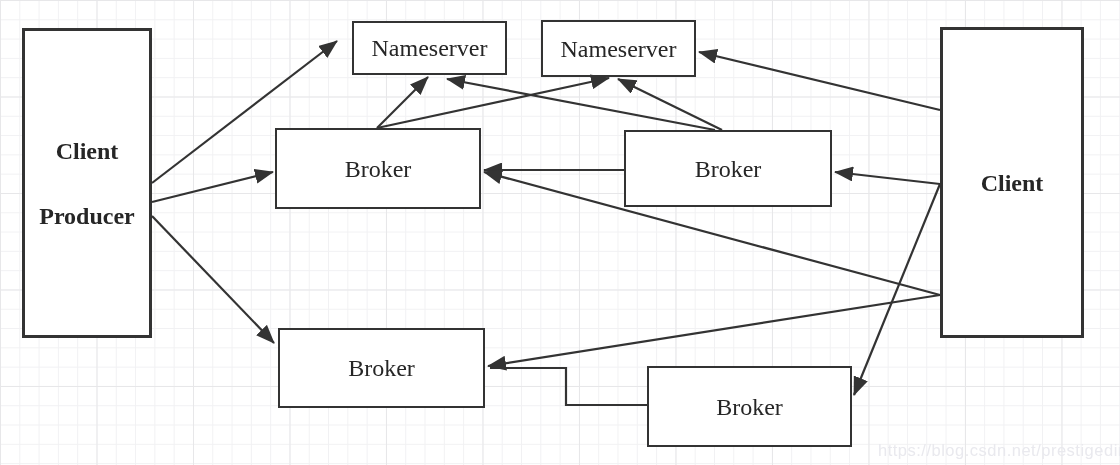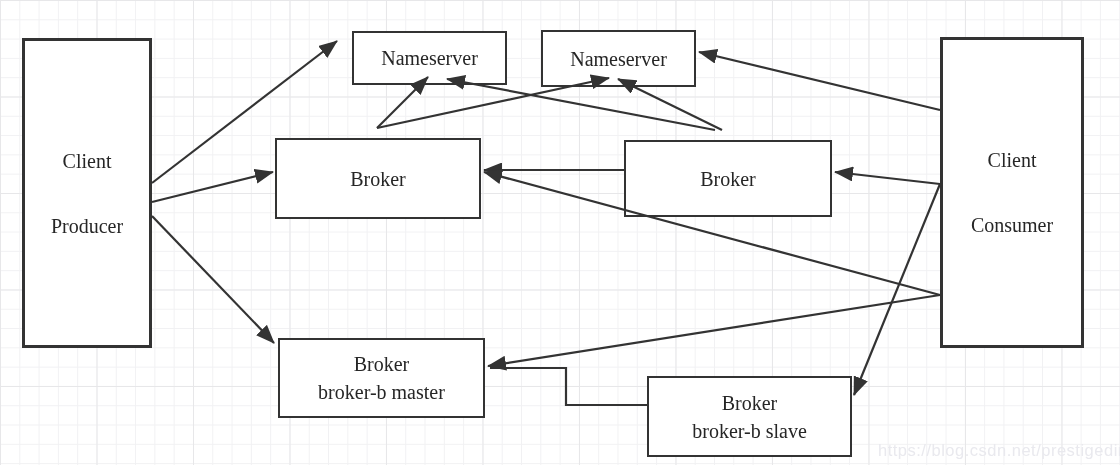--- a/index.html
+++ b/index.html
@@ -20,25 +20,24 @@
     position:absolute;
     box-sizing:border-box;
     background:#ffffff;
     border:2.5px solid #333333;
     display:flex;
     flex-direction:column;
     align-items:center;
     justify-content:center;
     text-align:center;
     color:#262626;
-    font-size:20px;
+    font-size:24px;
     line-height:28px;
-    margin-top:10px;
   }
-  .client{border-width:3px;gap:37px;}
+  .client{border-width:3px;gap:37px;font-weight:bold;}
   #node-producer{left:22px;top:28px;width:130px;height:310px;}
   #node-nameserver1{left:352px;top:21px;width:155px;height:54px;}
   #node-nameserver2{left:541px;top:20px;width:155px;height:57px;}
   #node-broker-a-master{left:275px;top:128px;width:206px;height:81px;}
   #node-broker-a-slave{left:624px;top:130px;width:208px;height:77px;}
   #node-consumer{left:940px;top:27px;width:144px;height:311px;}
   #node-broker-b-master{left:278px;top:328px;width:207px;height:80px;}
   #node-broker-b-slave{left:647px;top:366px;width:205px;height:81px;}
   #connector-layer{
     position:absolute;left:0;top:0;width:1120px;height:465px;
@@ -80,31 +79,28 @@
   <div class="node" id="node-broker-a-master">
     <div>Broker</div>
   </div>
 
   <div class="node" id="node-broker-a-slave">
     <div>Broker</div>
   </div>
 
   <div class="node client" id="node-consumer">
     <div>Client</div>
-    <div>Consumer</div>
   </div>
 
   <div class="node" id="node-broker-b-master">
     <div>Broker</div>
-    <div>broker-b master</div>
   </div>
 
   <div class="node" id="node-broker-b-slave">
     <div>Broker</div>
-    <div>broker-b slave</div>
   </div>
 
   <svg id="connector-layer" viewBox="0 0 1120 465" xmlns="http://www.w3.org/2000/svg">
     <defs>
       <marker id="arrow" markerUnits="userSpaceOnUse" markerWidth="19" markerHeight="15" viewBox="0 0 19 15" refX="18" refY="7.5" orient="auto">
         <path d="M0,0 L19,7.5 L0,15 Z" fill="#333333"></path>
       </marker>
     </defs>
 
     <polyline points="152,183 337,41" marker-end="url(#arrow)"></polyline>

